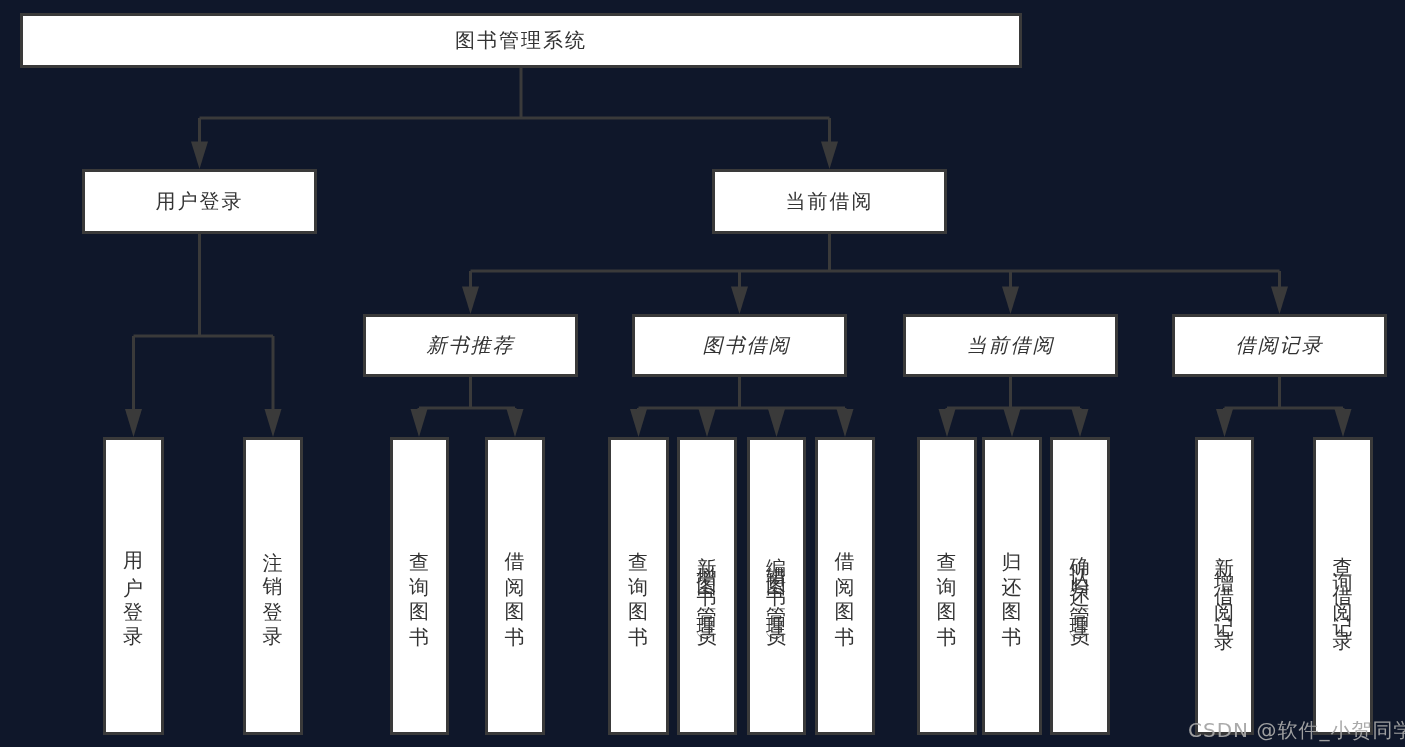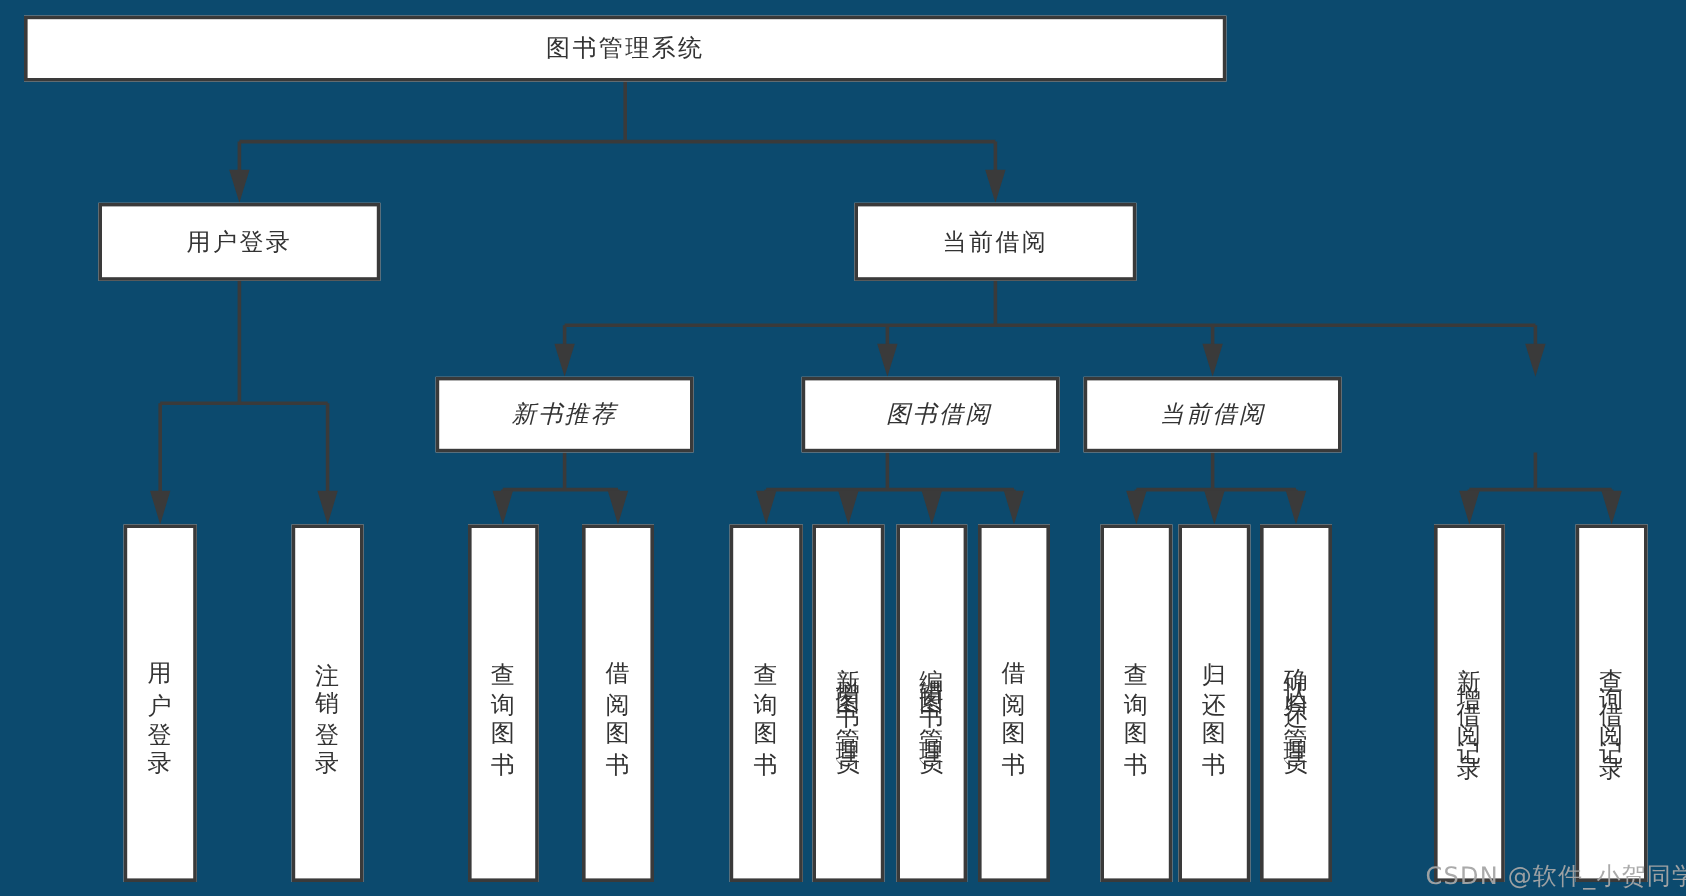--- a/index.html
+++ b/index.html
@@ -1,20 +1,20 @@
 <!DOCTYPE html>
 <html><head>
 <meta charset="utf-8">
 <style>
   html, body { margin: 0; padding: 0; background: #ffffff; }
   .stage {
     position: relative;
     width: 1405px;
     height: 747px;
-    background: #0c4a6e;
+    background: #0f172a;
     font-family: "DejaVu Sans", "Liberation Sans", sans-serif;
     overflow: hidden;
   }
   .connectors {
     position: absolute;
     left: 0; top: 0;
     width: 1405px; height: 747px;
     pointer-events: none;
   }
   .hbox {
@@ -28,21 +28,21 @@
     font-size: 20px;
     color: #333333;
     letter-spacing: 2px;
     white-space: nowrap;
   }
   .root  { left: 20px;  top: 13px;  width: 1002px; height: 55px; }
   .l1a   { left: 82px;  top: 169px; width: 235px;  height: 65px; }
   .l1b   { left: 712px; top: 169px; width: 235px;  height: 65px; }
   .l2    { top: 314px;  height: 63px; width: 215px; font-style: italic; }
   .l2a   { left: 363px; }
-  .l2b   { left: 668px; padding-left: 14px; }
+  .l2b   { left: 632px; padding-left: 14px; }
   .l2c   { left: 903px; }
   .l2d   { left: 1172px; }
   .leaf {
     position: absolute;
     top: 437px;
     height: 298px;
     box-sizing: border-box;
     border: 3px solid #3a3a3a;
     background: #ffffff;
     display: flex;
@@ -136,20 +136,23 @@
 
   <div class="hbox l2 l2a">
     <span>新书推荐</span>
   </div>
   <div class="hbox l2 l2b">
     <span>图书借阅</span>
   </div>
   <div class="hbox l2 l2c">
     <span>当前借阅</span>
   </div>
+  <div class="hbox l2 l2d">
+    <span>借阅记录</span>
+  </div>
 
   <div class="leaf" style="left:103px;width:61px;">
     <span class="vtext vt-4">用户登录</span>
   </div>
   <div class="leaf" style="left:243px;width:60px;">
     <span class="vtext vt-4">注销登录</span>
   </div>
 
   <div class="leaf" style="left:390px;width:59px;">
     <span class="vtext vt-4">查询图书</span>

